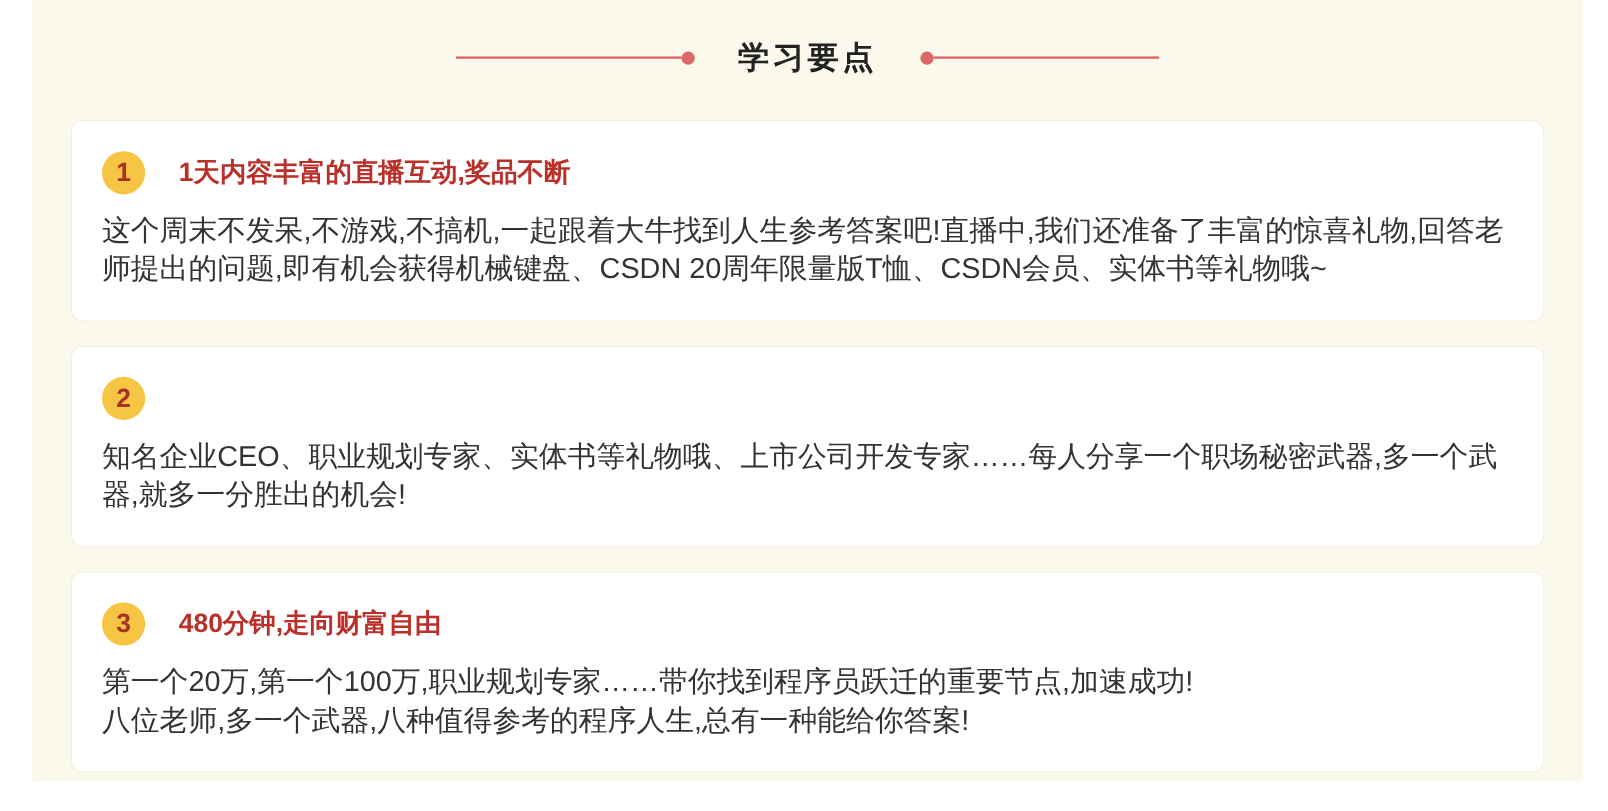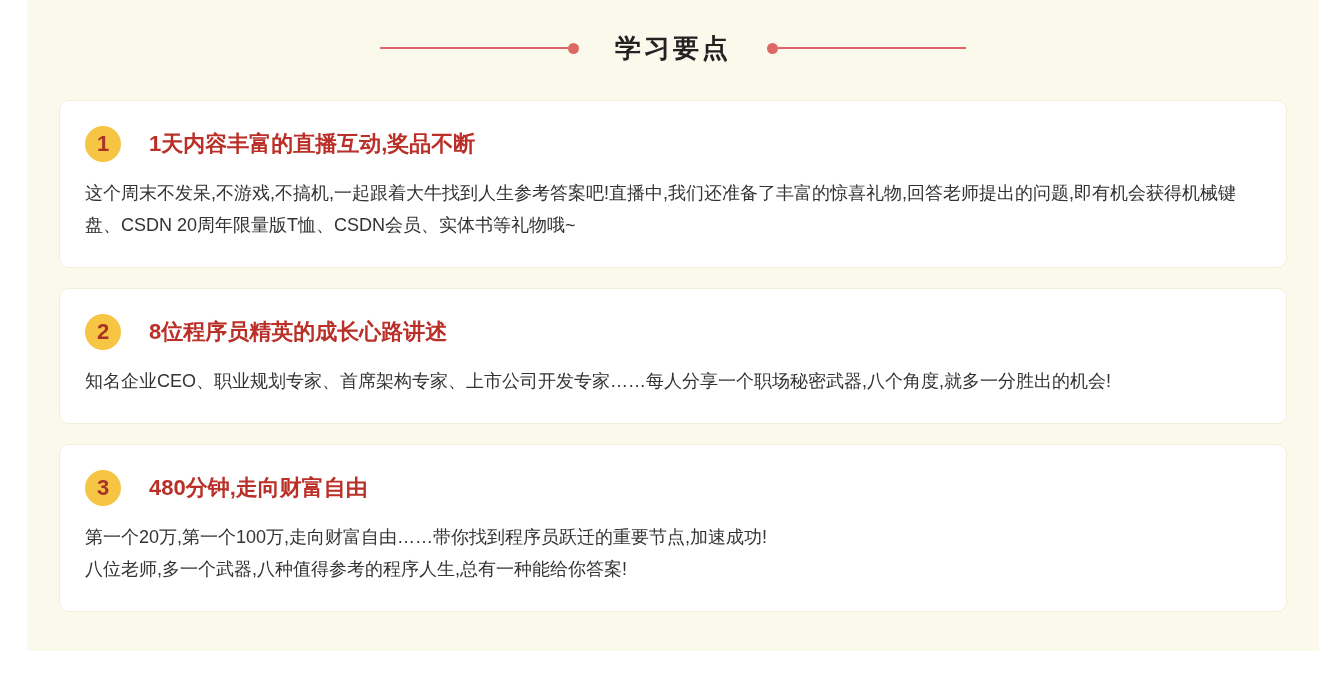--- a/index.html
+++ b/index.html
@@ -80,21 +80,21 @@
   .card-title {
     margin: 0 0 0 28px;
     font-size: 22px;
     font-weight: bold;
     color: #ba2f27;
     line-height: 36px;
     white-space: nowrap;
   }
   .card-body {
     margin-top: 15px;
-    font-size: 18px;
+    font-size: 24px;
     line-height: 32px;
     color: #333333;
   }
   .card-body p { margin: 0; }
 </style>
 </head>
 <body>
 
 <div class="page">
   <div class="section">
@@ -113,32 +113,31 @@
         <h3 class="card-title">1天内容丰富的直播互动,奖品不断</h3>
       </div>
       <div class="card-body">
         <p>这个周末不发呆,不游戏,不搞机,一起跟着大牛找到人生参考答案吧!直播中,我们还准备了丰富的惊喜礼物,回答老师提出的问题,即有机会获得机械键盘、CSDN 20周年限量版T恤、CSDN会员、实体书等礼物哦~</p>
       </div>
     </div>
 
     <div class="card">
       <div class="card-head">
         <span class="num-badge">2</span>
-        <h3 class="card-title">8位程序员精英的成长心路讲述</h3>
       </div>
       <div class="card-body">
-        <p>知名企业CEO、职业规划专家、首席架构专家、上市公司开发专家……每人分享一个职场秘密武器,八个角度,就多一分胜出的机会!</p>
+        <p>知名企业CEO、职业规划专家、实体书等礼物哦、上市公司开发专家……每人分享一个职场秘密武器,多一个武器,就多一分胜出的机会!</p>
       </div>
     </div>
 
     <div class="card">
       <div class="card-head">
         <span class="num-badge">3</span>
         <h3 class="card-title">480分钟,走向财富自由</h3>
       </div>
       <div class="card-body">
-        <p>第一个20万,第一个100万,走向财富自由……带你找到程序员跃迁的重要节点,加速成功!</p>
+        <p>第一个20万,第一个100万,职业规划专家……带你找到程序员跃迁的重要节点,加速成功!</p>
         <p>八位老师,多一个武器,八种值得参考的程序人生,总有一种能给你答案!</p>
       </div>
     </div>
 
   </div>
 </div>
 
 </body></html>

